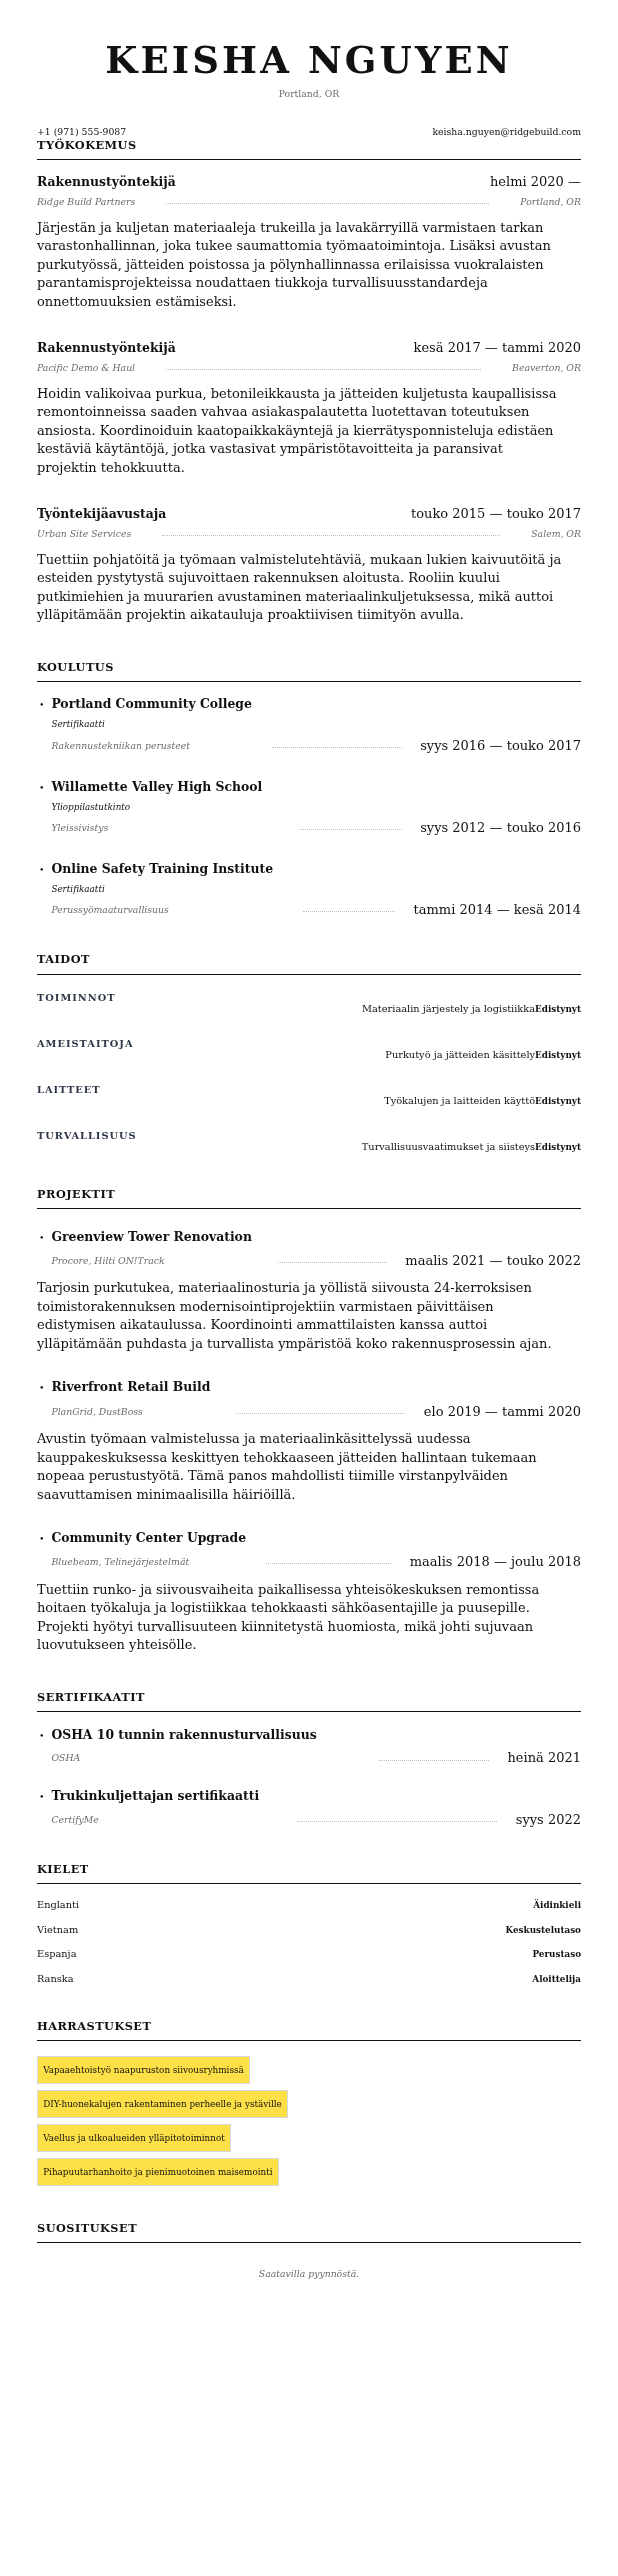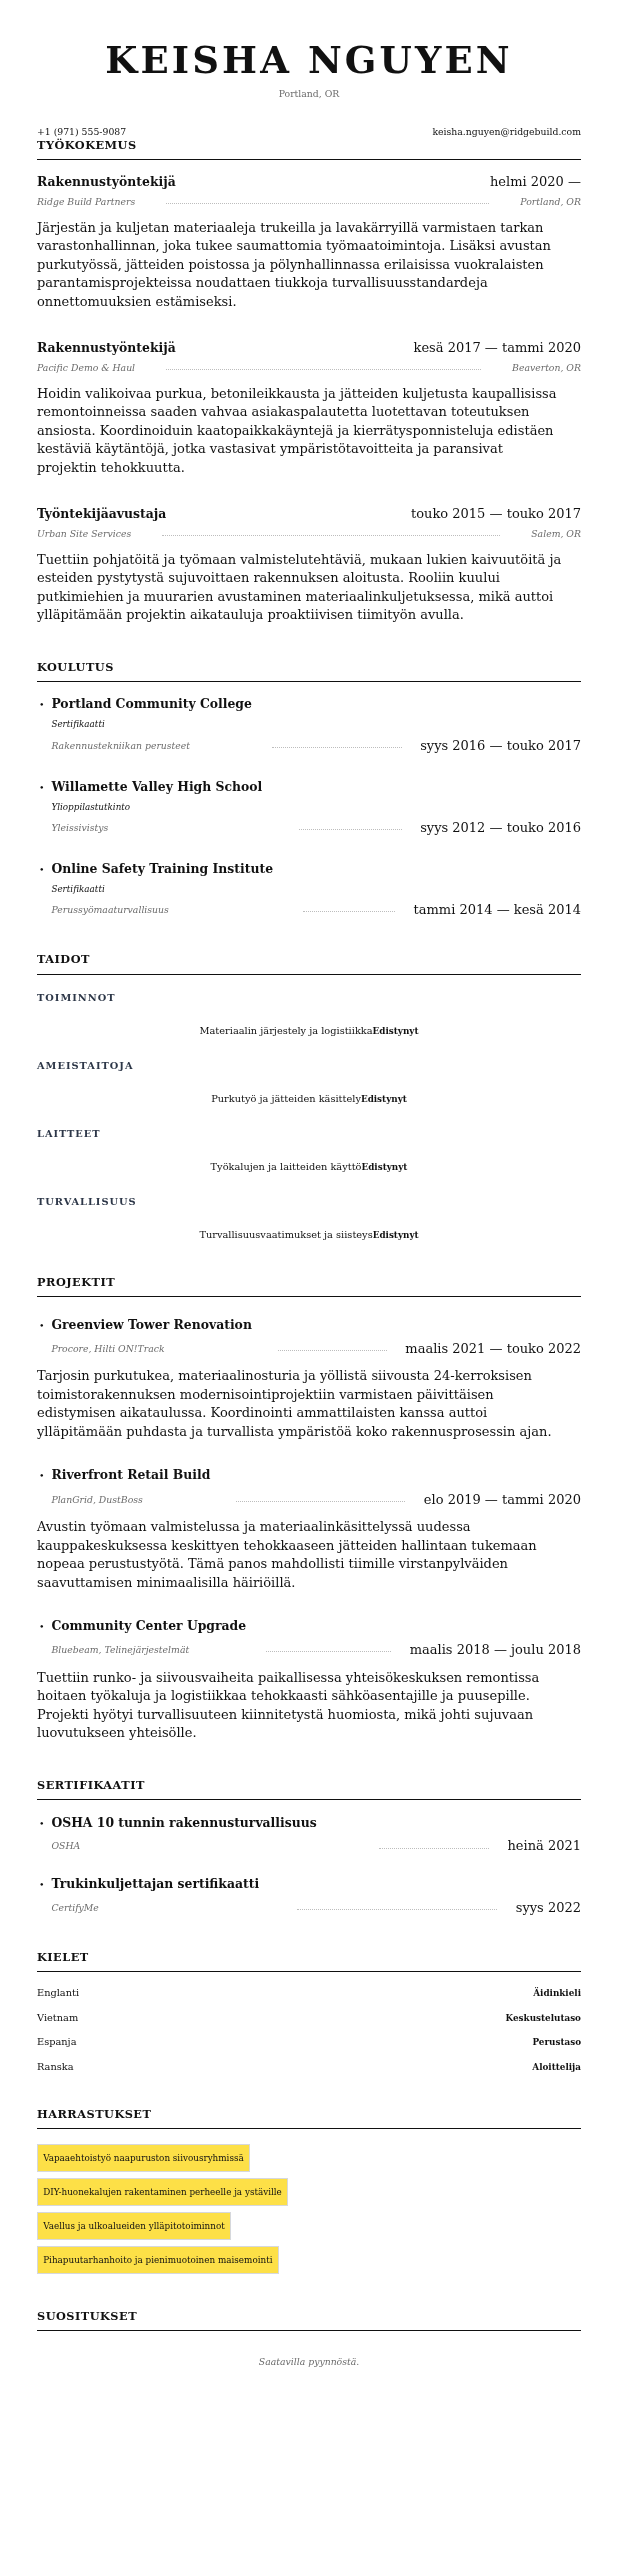--- a/index.html
+++ b/index.html
@@ -65,22 +65,22 @@
   .edu-sub { margin-top: 8.2px; }
 
   
   .skill-cat {
     font-size: 9.8px; font-weight: bold; letter-spacing: 1px; color: #2d3748;
     margin-top: 0;
   }
   .skill-group { margin-bottom: 24px; }
   .skill-group:last-child { margin-bottom: 0; }
   .skill-row {
-    display: flex; justify-content: center; align-items: baseline;
-    margin-top: 22px; font-size: 9.8px;
+    display: flex; justify-content: flex-end; align-items: baseline;
+    margin-top: 0; font-size: 9.8px;
   }
   .level { font-weight: bold; font-size: 8.8px; }
 
   
   .lang-row {
     display: flex; justify-content: space-between; align-items: baseline;
     font-size: 9.8px; margin-bottom: 13.4px;
   }
   .lang-row:last-child { margin-bottom: 0; }
 

